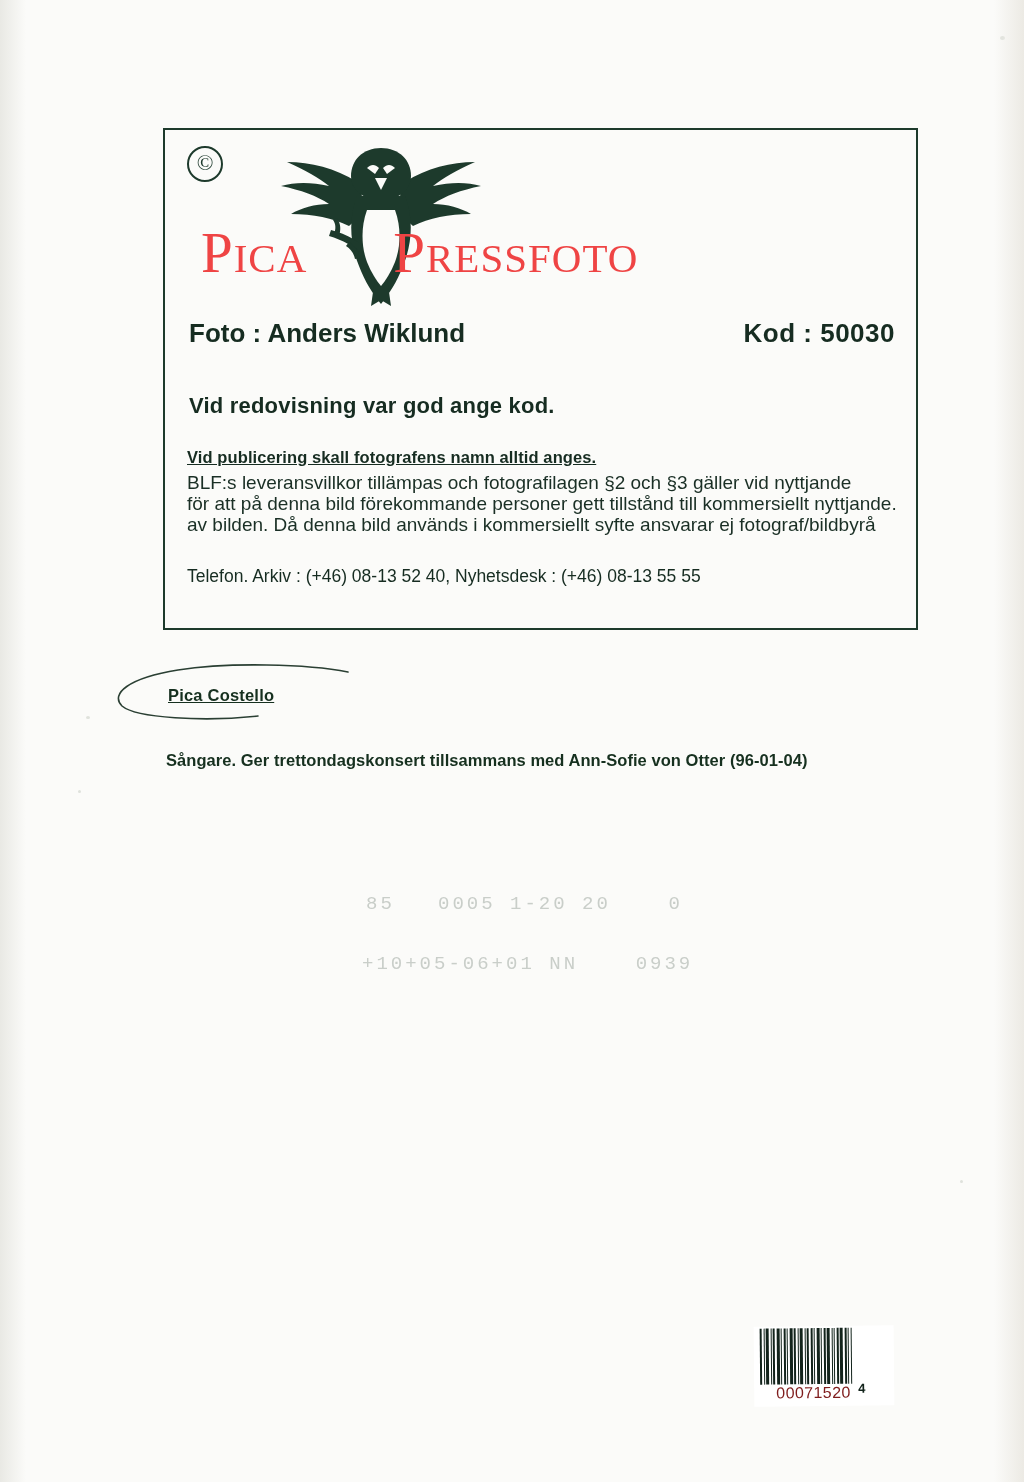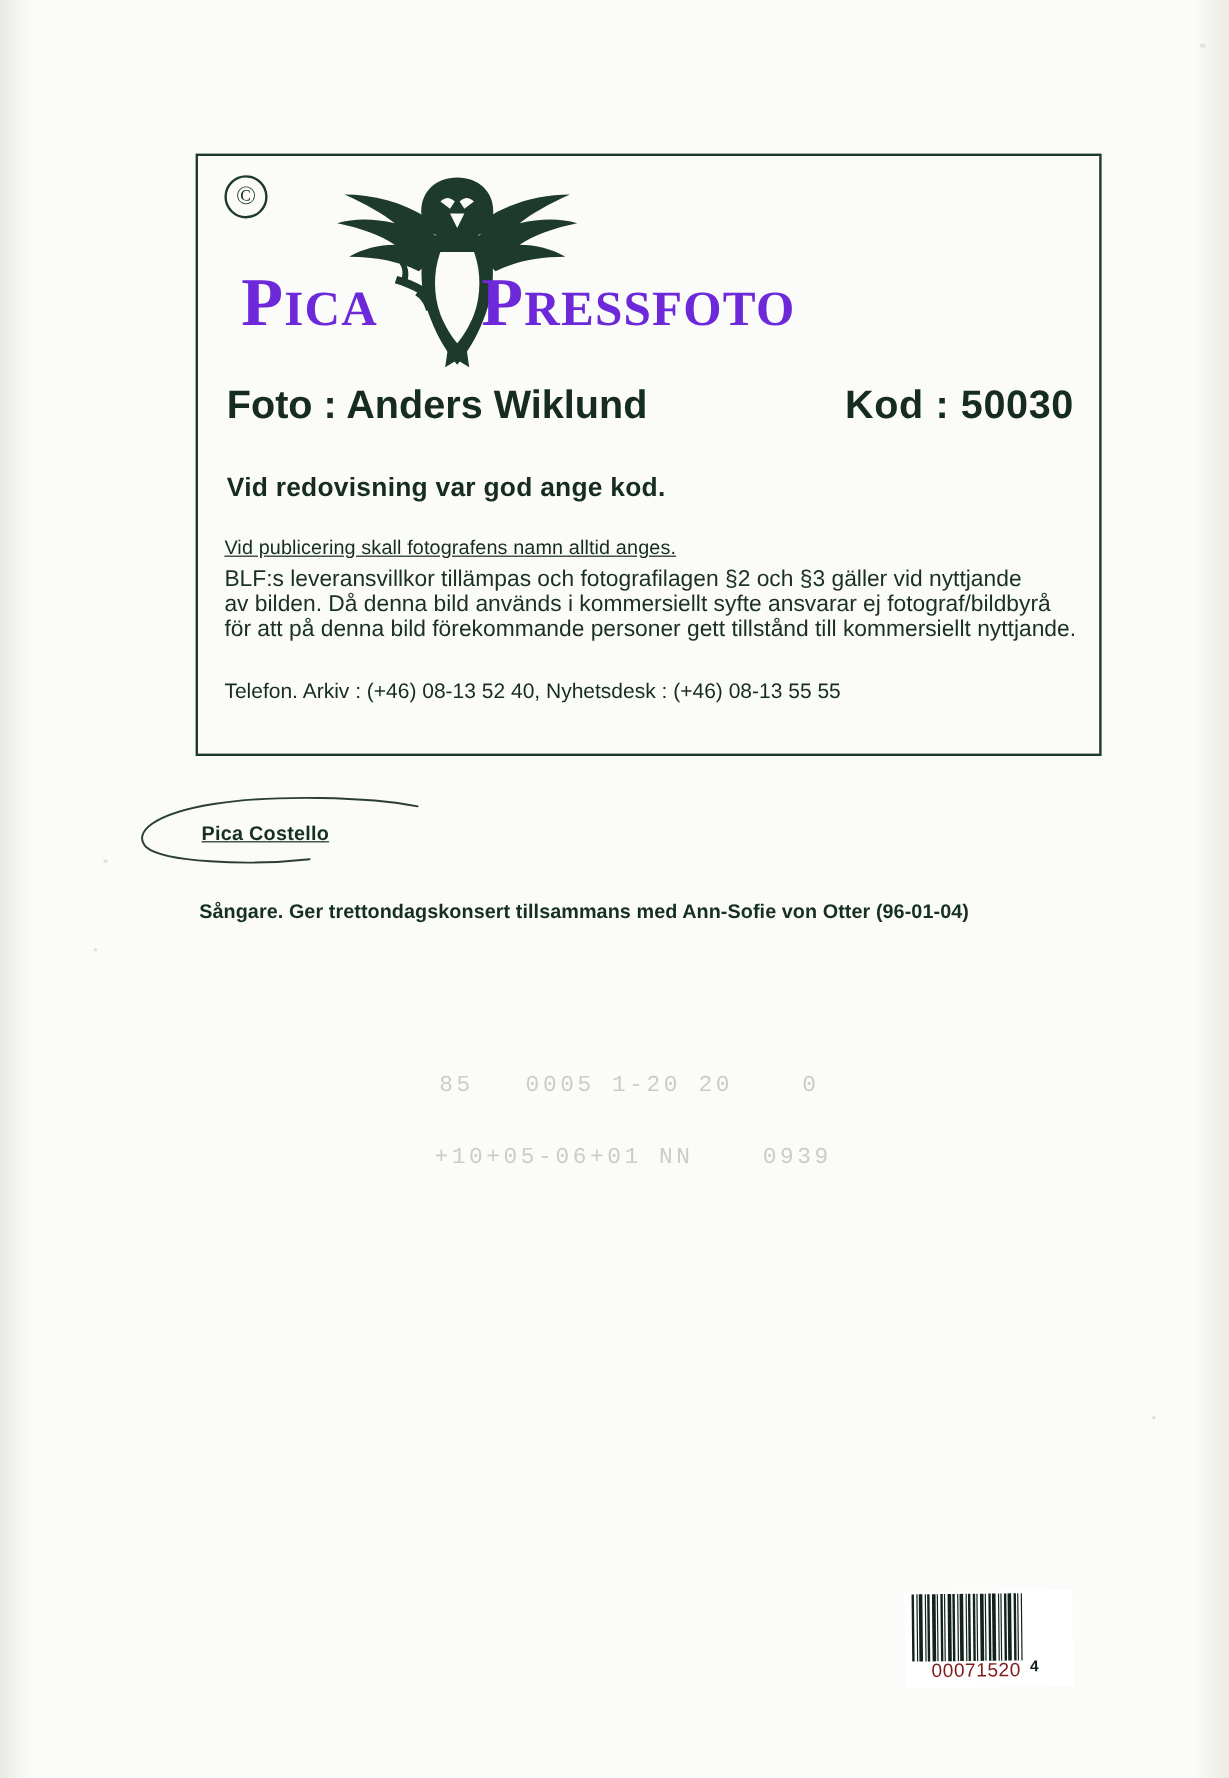--- a/index.html
+++ b/index.html
@@ -76,23 +76,22 @@
     width: 540px;
     height: 160px;
   }
   #logo-wordmark {
     position: absolute;
     left: 12px;
     top: 78px;
     font-family: "Liberation Serif", serif;
     font-size: 57px;
     letter-spacing: 1px;
-    color: #6d28d9;
+    color: #ef4444;
     white-space: nowrap;
-    font-weight: bold;
   }
   #logo-wordmark .small-caps {
     font-size: 41px;
   }
   #bird {
     position: absolute;
     left: 82px;
     top: -4px;
     width: 220px;
     height: 170px;
@@ -100,21 +99,21 @@
 
   
   .row-foto {
     position: absolute;
     left: 24px;
     top: 188px;
     width: 706px;
     display: flex;
     justify-content: space-between;
     align-items: flex-start;
-    font-size: 33px;
+    font-size: 26px;
     font-weight: bold;
     color: #162c21;
   }
   .row-foto .kod {
     letter-spacing: 0.5px;
   }
 
   .line-redovisning {
     position: absolute;
     left: 24px;
@@ -123,21 +122,21 @@
     font-weight: bold;
     color: #162c21;
     letter-spacing: 0.2px;
   }
 
   .line-publicering {
     position: absolute;
     left: 22px;
     top: 318px;
     font-size: 16.5px;
-    font-weight: normal;
+    font-weight: bold;
     color: #162c21;
     text-decoration: underline;
     letter-spacing: 0.1px;
   }
 
   .legal-block {
     position: absolute;
     left: 22px;
     top: 342px;
     width: 712px;
@@ -303,22 +302,22 @@
       <span>Foto : Anders Wiklund</span>
       <span class="kod">Kod :  50030</span>
     </div>
 
     <div class="line-redovisning">Vid redovisning var god ange kod.</div>
 
     <div class="line-publicering">Vid publicering skall fotografens namn alltid anges.</div>
 
     <div class="legal-block">
       <div>BLF:s leveransvillkor tillämpas och fotografilagen §2 och §3 gäller vid nyttjande</div>
+      <div>för att på denna bild förekommande personer gett tillstånd till kommersiellt nyttjande.</div>
       <div>av bilden. Då denna bild används i kommersiellt syfte ansvarar ej fotograf/bildbyrå</div>
-      <div>för att på denna bild förekommande personer gett tillstånd till kommersiellt nyttjande.</div>
     </div>
 
     <div class="address-block">
       <div>Telefon. Arkiv : (+46) 08-13 52 40, Nyhetsdesk : (+46) 08-13 55 55</div>
     </div>
   </div>
 
   <svg id="caption-ellipse" viewBox="0 0 262 56">
     <path d="M240 8 C200 0 120 -2 70 6 C20 14 2 30 14 42 C28 54 96 58 150 52" fill="none" stroke="#2a3f33" stroke-width="1.6" stroke-linecap="round"></path>
   </svg>

